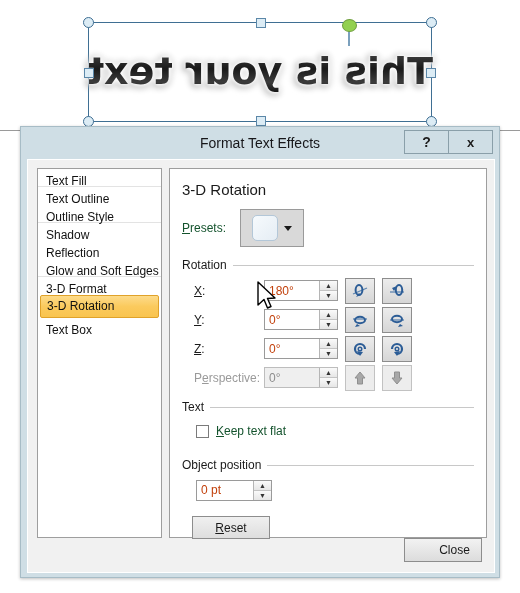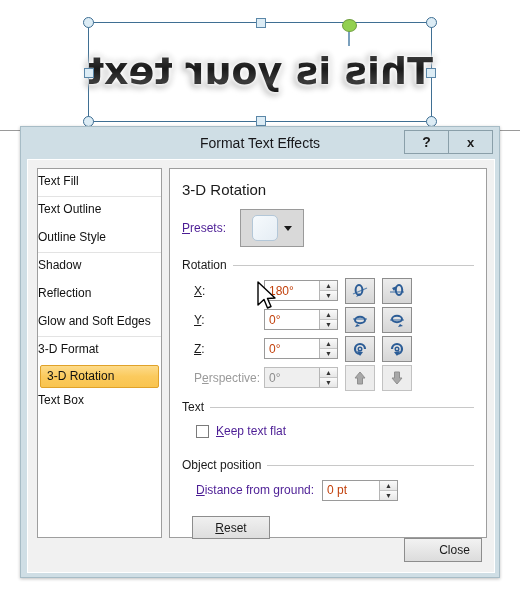--- a/index.html
+++ b/index.html
@@ -97,21 +97,22 @@
     box-sizing:border-box;
   }
 
   
   #navpanel{
     position:absolute;left:9px;top:8px;width:125px;height:370px;
     background:#ffffff;border:1px solid #9e9e9e;box-sizing:border-box;
     overflow:hidden;
   }
   .nav-item{
-    height:28px;line-height:25px;
+    height:18px;line-height:25px;
+    padding-left:8px;
     font-size:12px;color:#111;
     box-sizing:border-box;
     cursor:default;
     white-space:nowrap;
   }
   .nav-item.sep{border-bottom:1px solid #e3e3e3;}
   .nav-item.selected{
     background:linear-gradient(180deg,#fddb8a 0%,#fbca5d 50%,#f9c44f 100%);
     border:1px solid #e0a22a;
     border-radius:2px;
@@ -124,21 +125,21 @@
   #contentpanel{
     position:absolute;left:141px;top:8px;width:318px;height:370px;
     background:#ffffff;border:1px solid #9e9e9e;box-sizing:border-box;
     padding:10px 12px;
   }
   #heading{
     font-size:15px;color:#1a1a1a;margin:2px 0 10px 0;
   }
 
   .row{display:flex;align-items:center;}
-  .lbl{font-size:12px;color:#4c1d95;}
+  .lbl{font-size:12px;color:#14532d;}
   .lbl.dim{color:#9a9a9a;}
   u{text-decoration:underline;}
 
   
   #presets-row{margin-bottom:10px;height:40px;}
   #presets-label{width:58px;}
   #presets-btn{
     width:64px;height:38px;
     background:#d9d9d9;border:1px solid #9a9a9a;
     display:flex;align-items:center;justify-content:center;gap:6px;
@@ -391,21 +392,20 @@
       <div class="cb-row">
         <span class="cbox"></span>
         <span class="lbl"><u>K</u>eep text flat</span>
       </div>
 
       <div class="group" style="margin-top:16px;">
         <span class="gtext">Object position</span>
         <span class="gline"></span>
       </div>
       <div id="dist-row">
-        <span class="lbl" id="dist-label"><u>D</u>istance from ground:</span>
         <div class="spin" id="dist-spin">
           <input value="0 pt" style="">
           <div class="spinbtns">
             <div class="sb top">▲</div>
             <div class="sb">▼</div>
           </div>
         </div>
       </div>
 
       <div id="reset-btn"><u>R</u>eset</div>

